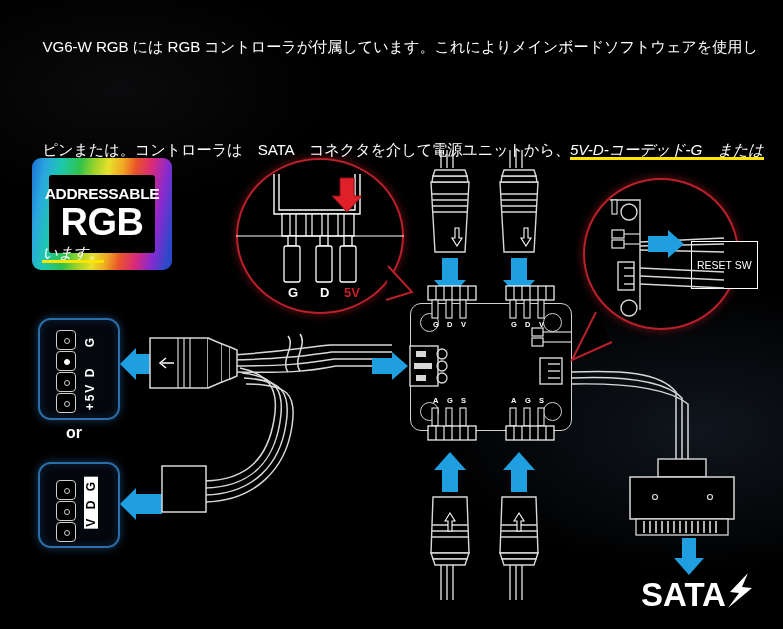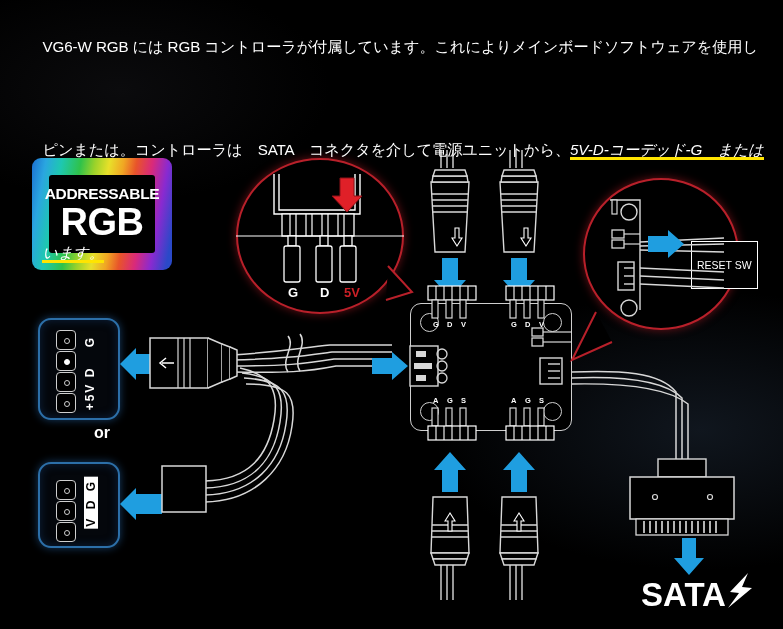--- a/index.html
+++ b/index.html
@@ -108,21 +108,21 @@
     line-height: 1;
   }
   #hdr4lab { left: 44px; top: 16px; color:#fff; }
   #hdr3lab {
     left: 44px; top: 13px; color:#000;
     background:#fff; padding: 2px 1px;
     letter-spacing: 3px;
   }
   #ortext {
     position:absolute; left: 66px; top: 424px;
-    color:#fff; font-weight: bold; font-size: 16px; margin-left: 28px;
+    color:#fff; font-weight: bold; font-size: 16px;
   }
 
   
   .barrow { position:absolute; }
 
   
   .redcircle {
     position:absolute;
     border-radius: 50%;
     border: 2px solid #b8202a;

